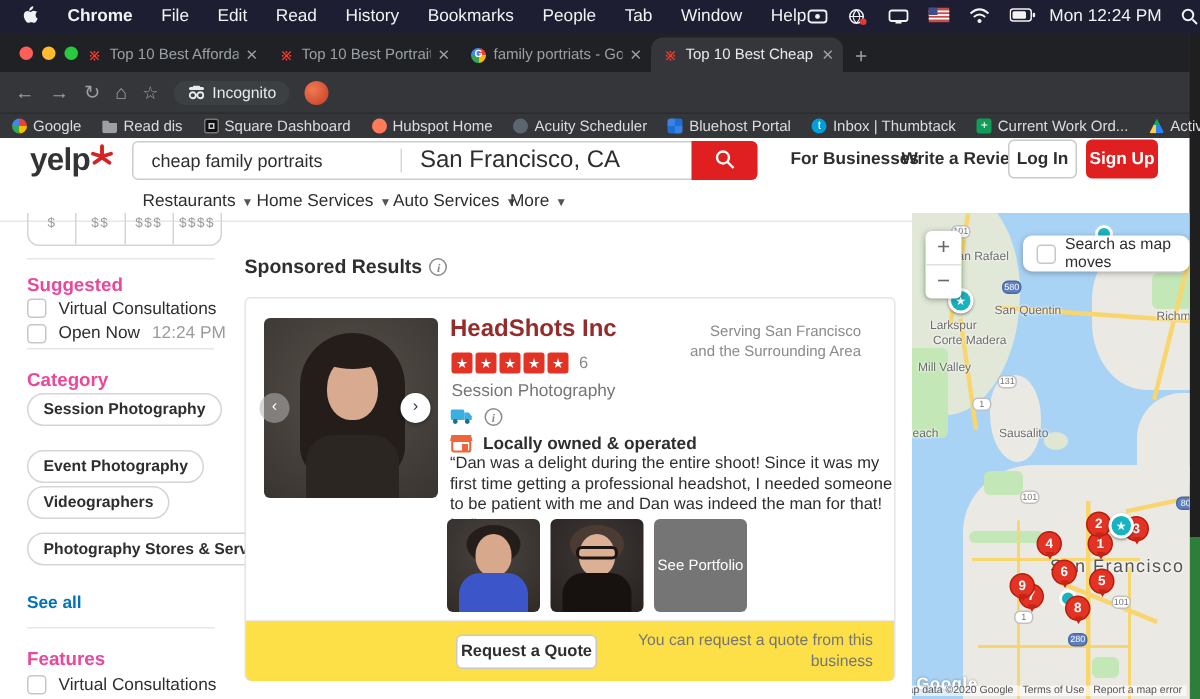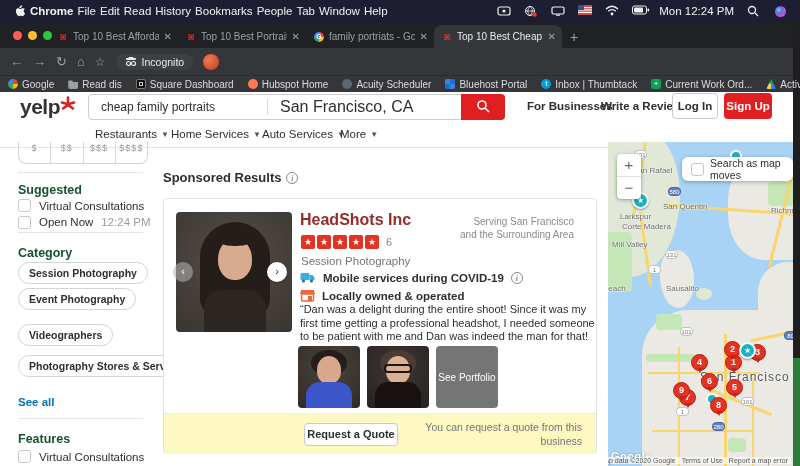--- a/index.html
+++ b/index.html
@@ -1,21 +1,21 @@
 <!DOCTYPE html>
 <html><head>
 <meta charset="utf-8">
 <style>
   * { margin:0; padding:0; box-sizing:border-box; }
   html,body { width:800px; height:466px; overflow:hidden; background:#222; font-family:"Liberation Sans", sans-serif; }
   #screen { position:relative; width:800px; height:466px; background:#2e2e2e; }
 
   
   #menubar { position:absolute; top:0; left:0; width:800px; height:22px; background:#1d1e31; display:flex; align-items:center; color:#f2f2f5; font-size:11.5px; z-index:50; }
-  #menubar .mleft { display:flex; align-items:center; gap:4px; padding-left:14px; }
+  #menubar .mleft { display:flex; align-items:center; gap:19px; padding-left:14px; }
   #menubar .mitem { white-space:nowrap; }
   #menubar .mitem.app { font-weight:bold; }
   #menubar .mright { margin-left:auto; display:flex; align-items:center; gap:13px; padding-right:12px; }
   .sicon { width:14px; height:12px; display:inline-block; position:relative; }
   .clock { font-size:11.5px; white-space:nowrap; }
 
   
   #desktop-strip { position:absolute; left:793px; top:22px; width:7px; height:444px; background:#1f1f1f; }
   #desktop-strip .green { position:absolute; left:0; top:336px; width:7px; height:108px; background:#2e7d3b; }
 
@@ -73,21 +73,21 @@
   #yelp-nav { position:absolute; top:30px; left:0; width:608px; height:26px; border-bottom:1px solid #e6e6e6; }
   .nav-item { position:absolute; top:6px; font-size:11.5px; color:#2d2e2f; display:flex; align-items:center; gap:4px; }
   .chev { font-size:8px; color:#555; }
 
   
   #sidebar { position:absolute; left:18px; top:50px; width:132px; }
   #price-group { position:absolute; left:0; top:0; width:130px; height:22px; display:flex; border:1px solid #d5d5d5; border-top:none; border-radius:0 0 8px 8px; overflow:hidden; }
   .price-cell { flex:1; border-right:1px solid #d5d5d5; font-size:9px; color:#999; text-align:center; line-height:10px; padding-top:1px; letter-spacing:1px; }
   .price-cell:last-child { border-right:none; }
   .side-div { position:absolute; left:0; width:125px; height:1px; background:#e6e6e6; }
-  .side-title { position:absolute; left:0; font-size:12.5px; font-weight:bold; color:#14532d; }
+  .side-title { position:absolute; left:0; font-size:12.5px; font-weight:bold; color:#ec4899; }
   .cb-row { position:absolute; left:0; display:flex; align-items:center; gap:8px; font-size:11.5px; color:#2d2e2f; white-space:nowrap; }
   .cb { width:13px; height:13px; border:1px solid #c7c7c7; border-radius:3px; background:#fff; flex:none; }
   .cb-extra { color:#9b9b9b; }
   .pill { position:absolute; left:0; height:22px; border:1px solid #d5d5d5; border-radius:12px; font-size:10.5px; font-weight:bold; color:#2d2e2f; line-height:20px; padding:0 10px; white-space:nowrap; background:#fff; }
   .see-all { position:absolute; left:0; font-size:11.5px; font-weight:bold; color:#0073bb; }
 
   
   #results-heading { position:absolute; left:163px; top:78px; font-size:13px; font-weight:bold; color:#2d2e2f; display:flex; align-items:center; gap:5px; }
   .info-ic { width:12px; height:12px; border:1px solid #8a8a8a; border-radius:50%; color:#8a8a8a; font-size:8px; font-weight:bold; text-align:center; line-height:11px; font-family:"Liberation Serif",serif; font-style:italic; }
   #card { position:absolute; left:163px; top:106px; width:434px; height:256px; border:1px solid #e4e4e4; border-radius:4px; background:#fff; }
@@ -110,21 +110,21 @@
   #review-text .more { color:#0073bb; }
   .thumb { position:absolute; top:147px; width:62px; height:62px; border-radius:4px; overflow:hidden; }
   #thumb1 { left:134px; background:radial-gradient(circle at 50% 35%, #4a4440, #302b27); }
   #thumb2 { left:203px; background:radial-gradient(circle at 50% 35%, #3d3835, #27221f); }
   .t-face { position:absolute; left:19px; top:10px; width:24px; height:28px; border-radius:50% 50% 45% 45%; background:#d7a88c; }
   .t-hair { position:absolute; left:13px; top:4px; width:36px; height:26px; border-radius:50%; background:#241d19; }
   .t-body-blue { position:absolute; left:8px; top:36px; width:46px; height:26px; border-radius:14px 14px 0 0; background:#3c55c8; }
   .t-body-dark { position:absolute; left:8px; top:36px; width:46px; height:26px; border-radius:14px 14px 0 0; background:#17120f; }
   .t-glasses { position:absolute; left:17px; top:18px; width:28px; height:9px; border:2px solid #1c1512; border-radius:4px; background:transparent; }
   #see-portfolio { position:absolute; left:272px; top:147px; width:62px; height:62px; border-radius:4px; background:#757575; color:#fff; font-size:10px; display:flex; align-items:center; justify-content:center; }
-  #card-footer { position:absolute; left:0; top:214px; width:432px; height:41px; background:#fef9c3; border-top:1px solid #ececec; border-radius:0 0 4px 4px; }
+  #card-footer { position:absolute; left:0; top:214px; width:432px; height:41px; background:#fde047; border-top:1px solid #ececec; border-radius:0 0 4px 4px; }
   #quote-btn { position:absolute; left:140px; top:9px; width:94px; height:23px; background:#fff; border:1px solid #c9c9c9; border-radius:4px; font-size:11px; font-weight:bold; color:#2d2e2f; text-align:center; line-height:21px; }
   #quote-note { position:absolute; right:14px; top:6px; width:158px; font-size:10.5px; color:#757575; text-align:right; line-height:14px; }
 
   
   #map { position:absolute; left:608px; top:50px; width:185px; height:324px; background:#a9d3f5; overflow:hidden; }
   .land { position:absolute; background:#ebe9e3; }
   .park { position:absolute; background:#c3e7b6; border-radius:4px; }
   .road { position:absolute; background:#f8d66d; }
   .map-label { position:absolute; font-size:8px; color:#6d6d6d; white-space:nowrap; text-shadow:0 0 2px #fff,0 0 2px #fff; }
   .map-label.big { font-size:12px; color:#545454; letter-spacing:1px; }
@@ -375,21 +375,21 @@
             <div class="cb-row" style="top: 73.5px;">
               <span class="cb"></span>
               <span>Open Now</span>
               <span class="cb-extra">12:24 PM</span>
             </div>
           </div>
         <div class="side-div" style="top:90px"></div>
         <div class="side-title" style="top:104px">Category</div>
         <div id="category-pills">
             <span class="pill" style="top: 120px;">Session Photography</span>
-            <span class="pill" style="top: 146px;">Event Photography</span>
+            <span class="pill" style="top: 158px;">Event Photography</span>
             <span class="pill" style="top: 182px;">Videographers</span>
             <span class="pill" style="top: 213px;">Photography Stores &amp; Services</span>
           </div>
         <div class="see-all" style="top:254px">See all</div>
 
         <div class="side-div" style="top:276px"></div>
         <div class="side-title" style="top:290px">Features</div>
         <div id="features-items">
             <div class="cb-row" style="top: 308px;">
               <span class="cb"></span>
@@ -426,21 +426,20 @@
         </div>
         <div id="biz-cat">Session Photography</div>
         <div id="serving">Serving San Francisco and the Surrounding Area</div>
         <div class="badge-row" style="top:72px">
           <svg width="16" height="13" viewBox="0 0 16 13">
               <rect x="0.5" y="2" width="9" height="7" rx="1" fill="#3daee0"></rect>
               <path d="M9.5 4h3l2 2.5V9h-5z" fill="#3daee0"></path>
               <circle cx="3.5" cy="10" r="1.6" fill="#1d6e96"></circle>
               <circle cx="11.5" cy="10" r="1.6" fill="#1d6e96"></circle>
             </svg>
-          <span>Mobile services during COVID-19</span>
           <span class="info-ic">i</span>
         </div>
         <div class="badge-row" style="top:90px">
           <svg width="15" height="13" viewBox="0 0 15 13">
               <path d="M1 1h13l1 4H0z" fill="#f0643c"></path>
               <rect x="1.5" y="5" width="12" height="7" rx="1" fill="none" stroke="#f0643c" stroke-width="1.4"></rect>
               <rect x="8" y="7" width="4" height="5" fill="#f0643c"></rect>
             </svg>
           <span>Locally owned &amp; operated</span>
         </div>

